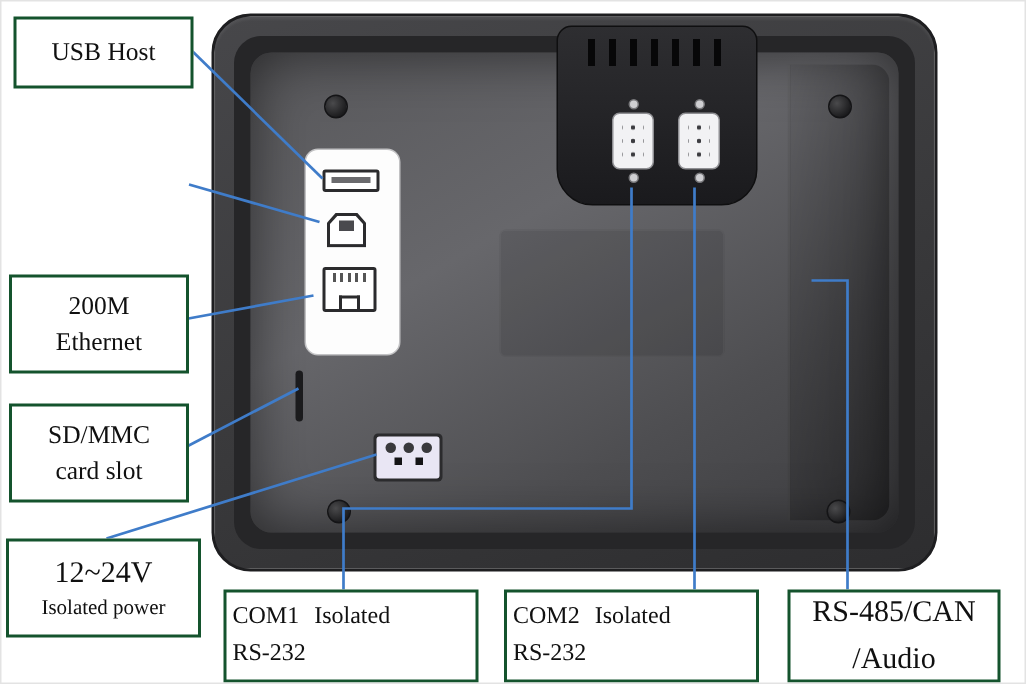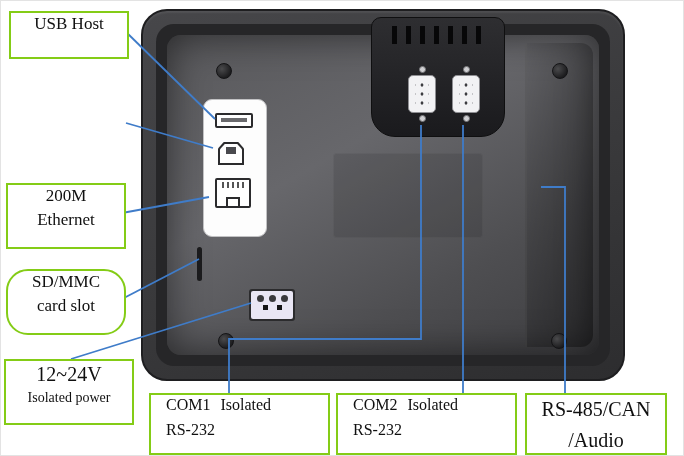--- a/index.html
+++ b/index.html
@@ -1,29 +1,29 @@
 <!DOCTYPE html>
 <html><head>
 <meta charset="utf-8">
 <style>
   html,body{margin:0;padding:0;background:#ffffff;}
   .canvas{position:relative;width:684px;height:456px;background:#fff;overflow:hidden;
           font-family:"Liberation Serif","DejaVu Serif",serif;border:1px solid #e3e3e3;box-sizing:border-box;}
 
   
-  .callout{position:absolute;background:#fff;border:2px solid #84cc16;color:#101010;
-           display:flex;flex-direction:column;align-items:center;
+  .callout{position:absolute;background:#fff;border:2px solid #14532d;color:#101010;
+           display:flex;flex-direction:column;justify-content:center;align-items:center;
            text-align:center;font-size:17px;line-height:1.3;z-index:5;row-gap:2px;}
   .callout .l2{font-size:15px;}
-  .callout.left-align{align-items:flex-start;text-align:left;padding-left:15px;}
+  .callout.left-align{align-items:flex-start;text-align:left;padding-left:4px;}
   .com-line{display:flex;gap:10px;}
   #co-usb-host{left:8px;top:10px;width:116px;height:44px;}
   #co-usb-device{left:5px;top:96px;width:120px;height:52px;}
   #co-ethernet{left:5px;top:182px;width:116px;height:62px;}
-  #co-sd{left:5px;top:268px;width:116px;height:62px;border-radius:22px;}
+  #co-sd{left:5px;top:268px;width:116px;height:62px;}
   #co-power{left:3px;top:358px;width:126px;height:62px;}
   #co-power .l1{font-size:20px;}
   #co-power .l2{font-size:14px;}
   #co-com1{left:148px;top:392px;width:162px;height:58px;font-size:16px;row-gap:4px;}
   #co-com2{left:335px;top:392px;width:162px;height:58px;font-size:16px;row-gap:4px;}
   #co-com1 .l2,#co-com2 .l2{font-size:16px;}
   #co-rs485{left:524px;top:392px;width:138px;height:58px;font-size:20px;line-height:1.45;}
 
   
   svg.leaders{position:absolute;left:0;top:0;width:684px;height:456px;z-index:4;pointer-events:none;}

